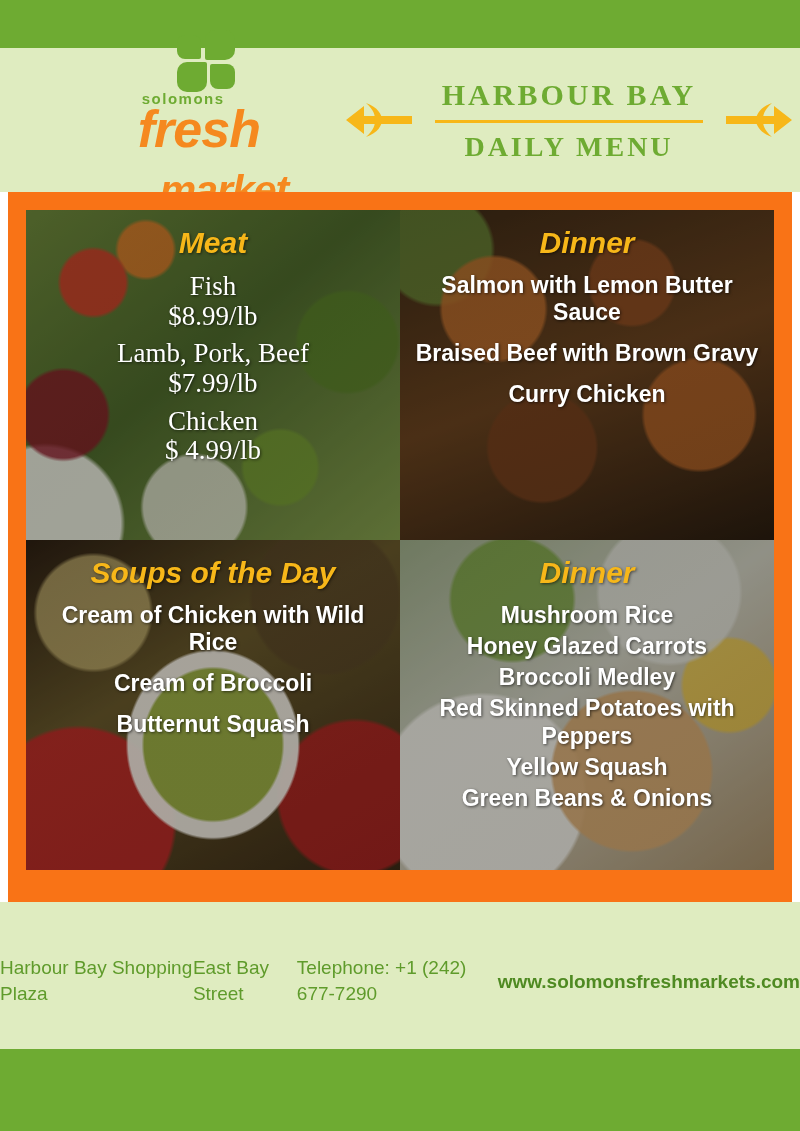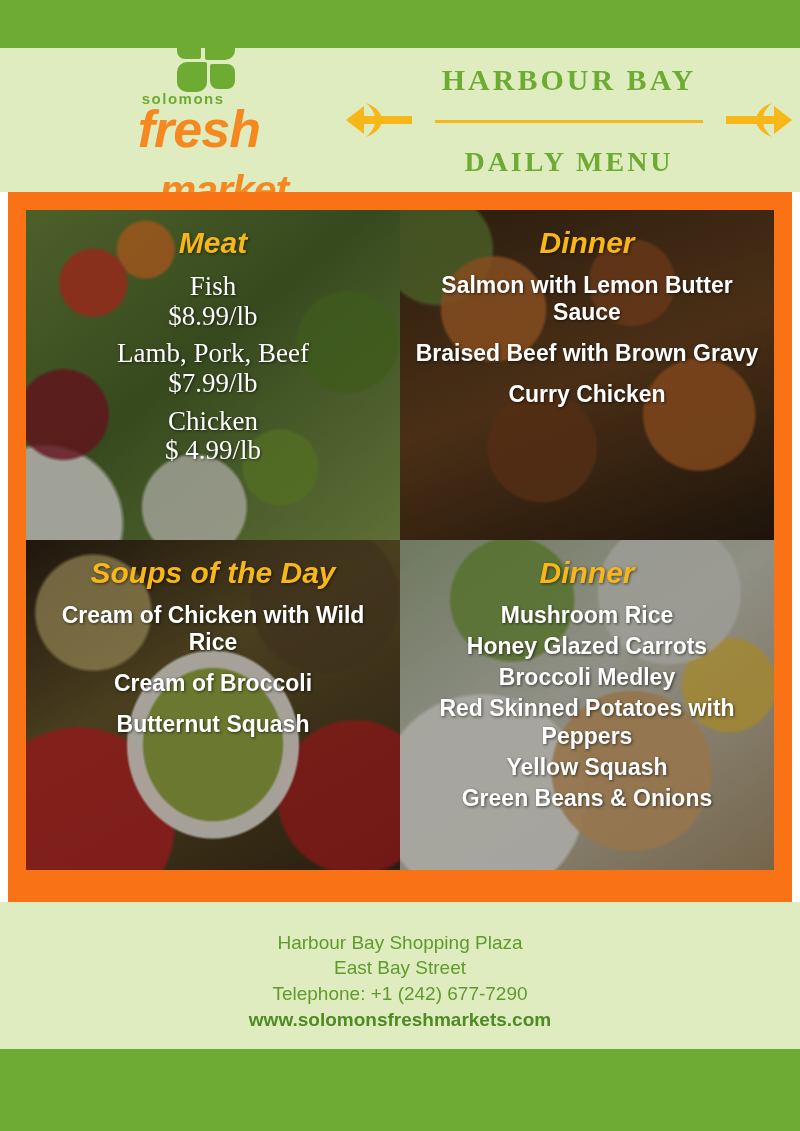--- a/index.html
+++ b/index.html
@@ -71,21 +71,20 @@
     letter-spacing: -1px;
     margin-left: 22px;
     margin-top: 19px;
   }
   .title-block {
     position: relative;
     flex: 1;
     display: flex; flex-direction: column;
     align-items: center; justify-content: center;
     height: 100%;
-    gap: 15px;
   }
   .title-main {
     color: #6eab32;
     font-family: "Liberation Serif", serif;
     font-size: 30px;
     font-weight: bold;
     letter-spacing: 3px;
     line-height: 1.5;
   }
   .title-sub {
@@ -202,21 +201,21 @@
       radial-gradient(circle at 30% 18%, rgba(120,160,60,0.8) 0 16%, rgba(0,0,0,0) 17%),
       radial-gradient(circle at 72% 16%, rgba(225,225,215,0.85) 0 18%, rgba(0,0,0,0) 19%),
       radial-gradient(circle at 88% 44%, rgba(236,196,60,0.75) 0 12%, rgba(0,0,0,0) 13%),
       linear-gradient(145deg, #9fae8a 0%, #cfcfc0 45%, #a9916b 100%);
   }
   
   .footer {
     position: absolute; left: 0; top: 902px;
     width: 800px; height: 147px;
     background: #dfecc0;
-    display: flex; flex-direction: column;
+    display: flex; flex-direction: row;
     align-items: center; justify-content: center;
     padding-top: 10px;
   }
   .footer-line {
     color: #5f9b2b;
     font-size: 19px;
     line-height: 1.35;
   }
   .footer-url {
     color: #4f8a22;

